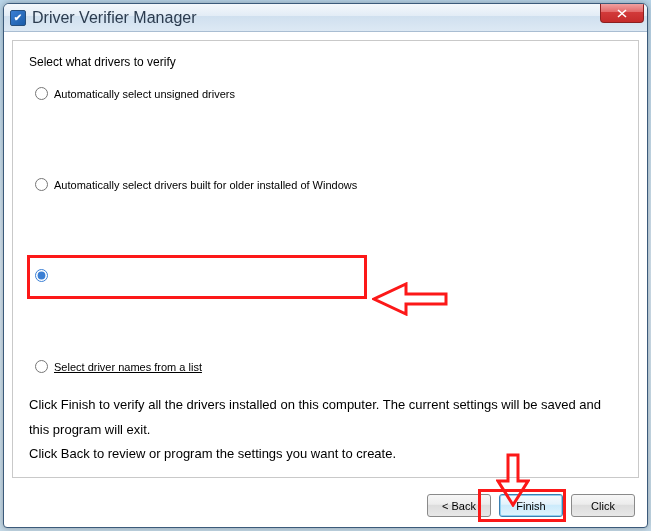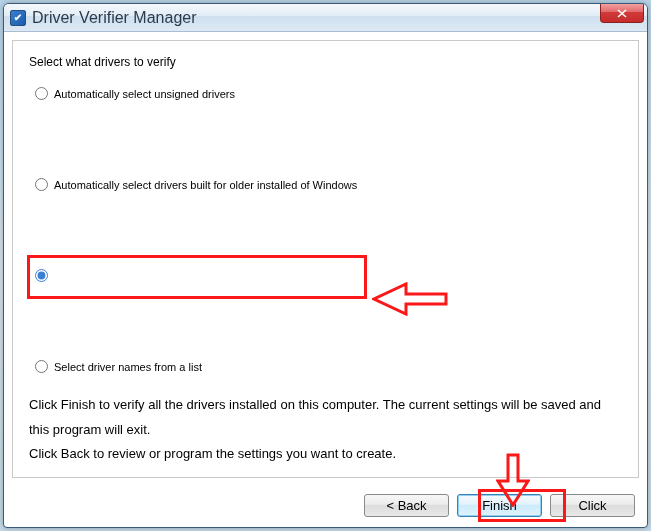--- a/index.html
+++ b/index.html
@@ -84,21 +84,21 @@
       font-size: 12px;
       color: #000;
       margin-bottom: 18px;
     }
     .radio-row {
       display: flex;
       align-items: flex-end;
       margin-bottom: 78px;
       padding-left: 6px;
     }
-    .radio-row.last { margin-bottom: 20px; }
+    .radio-row.last { margin-bottom: 20px; text-decoration: underline; }
     .radio-row.selected-row { margin-bottom: 78px; position: relative; }
     input[type="radio"] {
       margin: 0 6px 0 0;
       width: 13px;
       height: 13px;
       accent-color: #3b7fd4;
     }
     .radio-label {
       font-size: 11px;
       color: #000;
@@ -120,26 +120,26 @@
       margin-top: 12px;
     }
     .button-row {
       position: absolute;
       right: 12px;
       bottom: 10px;
       display: flex;
       gap: 8px;
     }
     .btn {
-      width: 85px;
+      width: 64px;
       height: 23px;
       background: linear-gradient(to bottom, #f7f7f7 0%, #ececec 45%, #dcdcdc 46%, #e8e8e8 100%);
       border: 1px solid #8a8a8a;
       border-radius: 3px;
-      font-size: 13px;
+      font-size: 11px;
       color: #000;
       cursor: pointer;
       display: flex;
       align-items: center;
       justify-content: center;
     }
     .btn.default {
       border: 1px solid #3c7fb1;
       box-shadow: 0 0 0 1px #8fd0f0 inset;
       background: linear-gradient(to bottom, #f5fbff 0%, #e3f2fb 45%, #caeafb 46%, #e1f4fd 100%);

